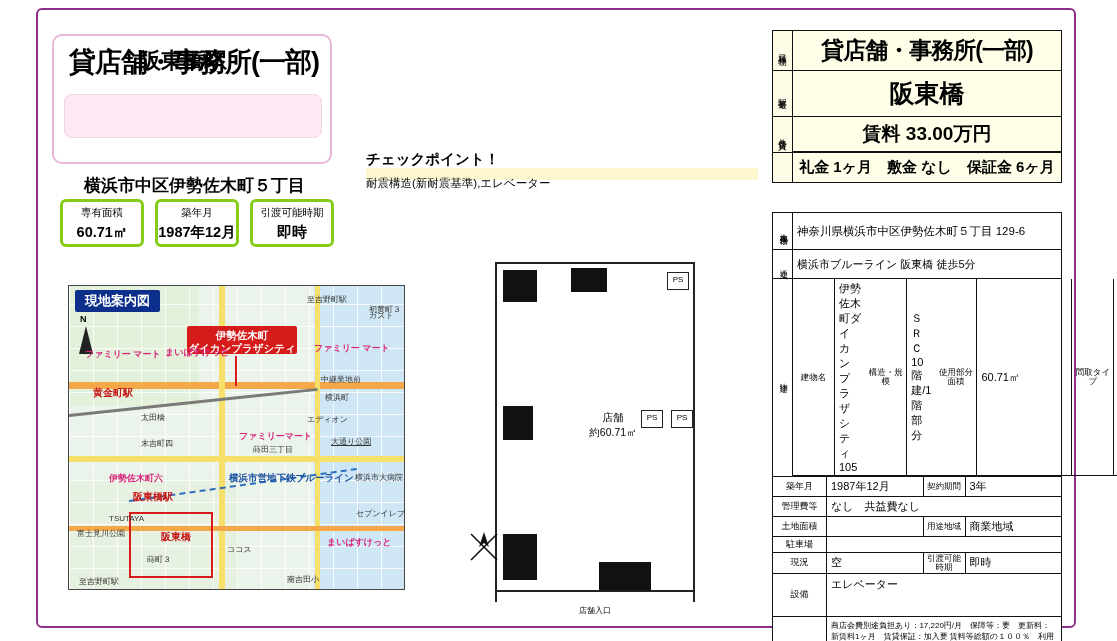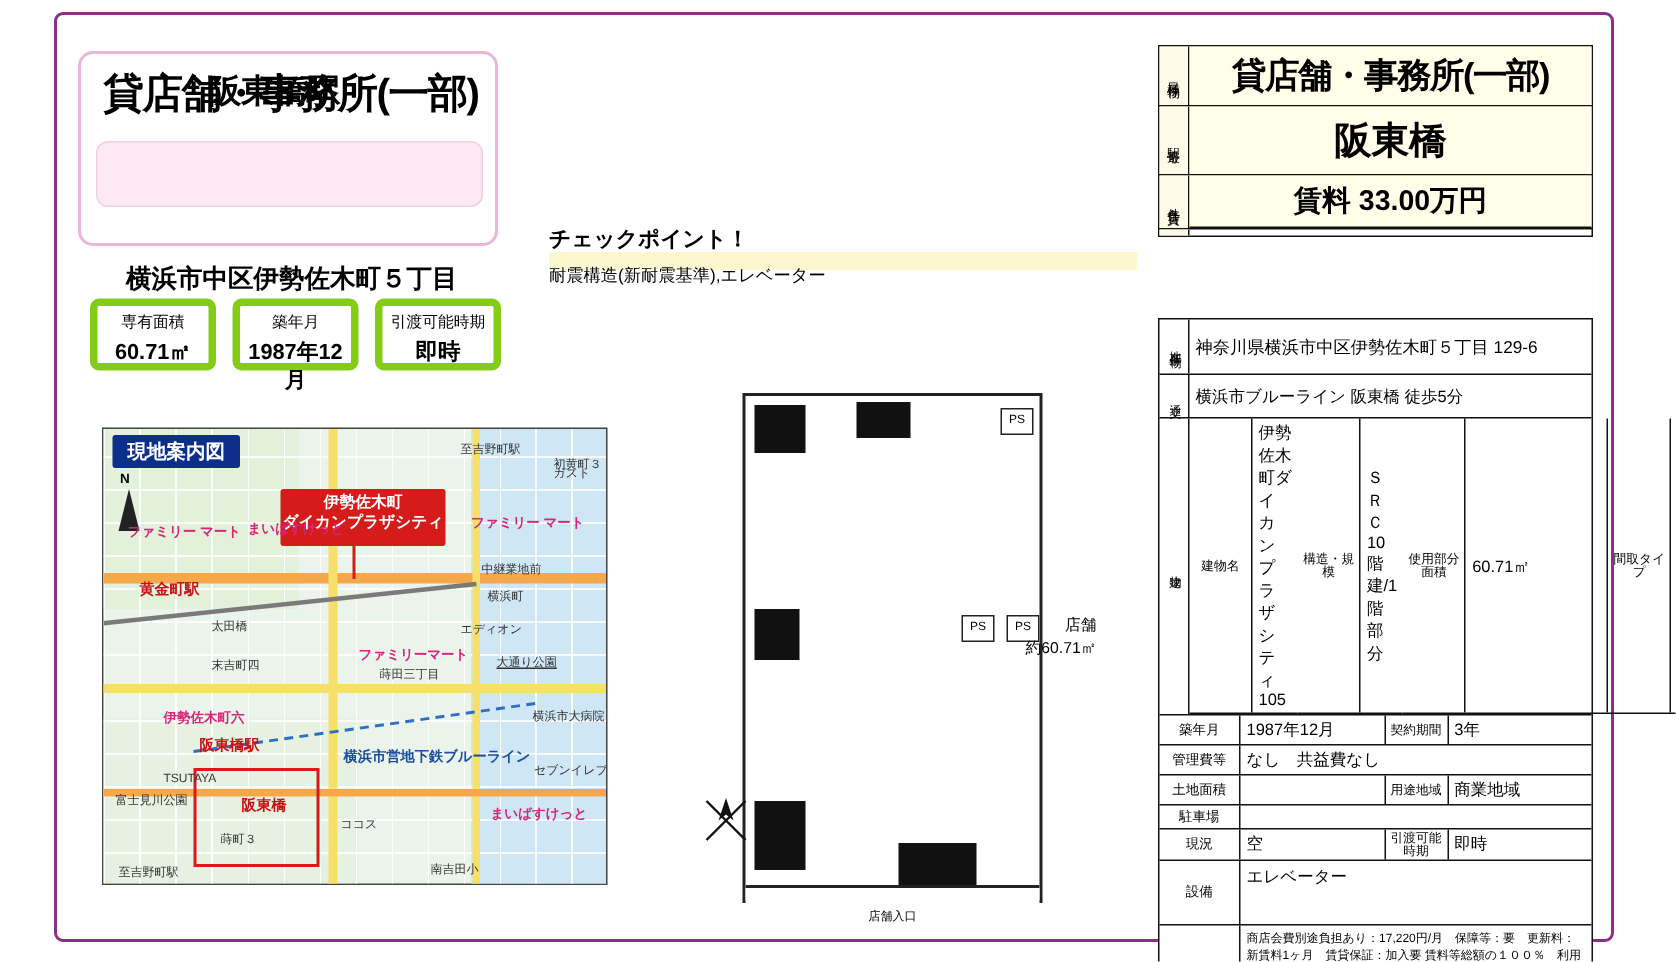--- a/index.html
+++ b/index.html
@@ -32,21 +32,21 @@
     font-size:22px;font-weight:bold;
   }
   .address-line{
     position:absolute;left:52px;top:174px;width:285px;text-align:center;
     font-size:17px;font-weight:bold;
   }
 
   
   .spec{
     position:absolute;top:199px;width:84px;height:48px;
-    border:5px solid #84cc16;border-radius:6px;background:#fff;box-sizing:border-box;
+    border:3px solid #84cc16;border-radius:6px;background:#fff;box-sizing:border-box;
     text-align:center;
   }
   .spec .lbl{font-size:10.5px;margin-top:4px;display:block;}
   .spec .val{font-size:14.5px;font-weight:bold;display:block;margin-top:3px;}
   .spec1{left:60px;}
   .spec2{left:155px;}
   .spec3{left:250px;}
   .spec3 .val{font-size:15px;}
 
   
@@ -76,21 +76,21 @@
   .map-title{
     position:absolute;left:6px;top:4px;background:#0b2f8a;color:#fff;
     font-size:13px;font-weight:bold;padding:2px 10px;border-radius:2px;
   }
   .map-road-y{position:absolute;background:#f6e06a;}
   .map-road-o{position:absolute;background:#f4a84a;}
   .map-rail{position:absolute;background:#7a7a7a;height:3px;}
   .map-rail-dash{position:absolute;height:0;border-top:2px dashed #2f6fc0;}
   .map-redline{position:absolute;border:2px solid #d61b1b;}
   .map-callout{
-    position:absolute;left:118px;top:40px;width:110px;height:38px;background:#d61b1b;color:#fff;
+    position:absolute;left:118px;top:40px;width:110px;height:28px;background:#d61b1b;color:#fff;
     font-size:10.5px;font-weight:bold;text-align:center;line-height:1.25;padding-top:3px;
     box-sizing:border-box;border-radius:2px;
   }
   .map-arrow{position:absolute;left:166px;top:70px;width:2px;height:30px;background:#d61b1b;}
   .mk{position:absolute;font-size:8px;color:#333;white-space:nowrap;}
   .mk-pink{color:#d6267a;font-weight:bold;font-size:9px;}
   .mk-blue{color:#1b4fa0;font-weight:bold;font-size:9.5px;}
   .mk-red{color:#c51515;font-weight:bold;font-size:10px;}
   .compass{position:absolute;left:10px;top:40px;width:16px;height:34px;}
   .compass .n{position:absolute;top:-12px;left:1px;font-size:9px;font-weight:bold;}
@@ -103,21 +103,21 @@
   .floor{
     position:absolute;left:495px;top:262px;width:200px;height:340px;
   }
   .floor-outline{
     position:absolute;left:0;top:0;width:200px;height:340px;
     border:2px solid #222;box-sizing:border-box;background:#fff;
   }
   .blk{position:absolute;background:#111;}
   .ps{position:absolute;border:1px solid #222;background:#fff;font-size:8px;text-align:center;line-height:14px;}
   .floor-label{
-    position:absolute;left:0;top:148px;width:236px;text-align:right;font-size:10.5px;line-height:1.4;
+    position:absolute;left:0;top:148px;width:236px;text-align:center;font-size:10.5px;line-height:1.4;
   }
   .floor-entry{
     position:absolute;left:0;bottom:-14px;width:200px;text-align:center;font-size:8px;
   }
   .floor-bottom-bar{position:absolute;left:2px;bottom:0;width:196px;height:10px;background:#fff;border-top:2px solid #222;}
   .northmark{position:absolute;left:-28px;top:268px;width:34px;height:34px;}
 
   
   .rt{position:absolute;left:772px;top:30px;width:290px;}
   .rt-row{display:flex;border:1px solid #111;border-bottom:none;box-sizing:border-box;}
@@ -238,21 +238,21 @@
     <div class="mk mk-red" style="left:24px;top:100px;">黄金町駅</div>
     <div class="mk" style="left:252px;top:88px;">中継業地前</div>
     <div class="mk" style="left:256px;top:106px;">横浜町</div>
     <div class="mk" style="left:72px;top:126px;">太田橋</div>
     <div class="mk" style="left:238px;top:128px;">エディオン</div>
     <div class="mk" style="left:72px;top:152px;">末吉町四</div>
     <div class="mk mk-pink" style="left:170px;top:144px;">ファミリーマート</div>
     <div class="mk" style="left:184px;top:158px;">蒔田三丁目</div>
     <div class="mk" style="left:262px;top:150px;text-decoration:underline;">大通り公園</div>
     <div class="mk mk-pink" style="left:40px;top:186px;">伊勢佐木町六</div>
-    <div class="mk mk-blue" style="left:160px;top:212px;">横浜市営地下鉄ブルーライン</div>
+    <div class="mk mk-blue" style="left:160px;top:186px;">横浜市営地下鉄ブルーライン</div>
     <div class="mk mk-red" style="left:64px;top:204px;">阪東橋駅</div>
     <div class="mk" style="left:40px;top:228px;">TSUTAYA</div>
     <div class="mk" style="left:262px;top:222px;margin-left:25px;">セブンイレブン</div>
     <div class="mk" style="left:286px;top:186px;">横浜市大病院</div>
     <div class="mk" style="left:158px;top:258px;">ココス</div>
     <div class="mk" style="left:218px;top:288px;">南吉田小</div>
     <div class="mk" style="left:10px;top:290px;">至吉野町駅</div>
     <div class="mk" style="left:78px;top:268px;">蒔町３</div>
     <div class="mk mk-red" style="left:92px;top:244px;">阪東橋</div>
     <div class="mk mk-pink" style="left:258px;top:250px;">まいばすけっと</div>
@@ -298,20 +298,21 @@
     <div class="rt-row" style="border-bottom:none;">
       <div class="rt-side" style="border-bottom:none;">
           <span>賃貸条件</span>
         </div>
       <div class="rt-main rt-h3" style="border-bottom:1px solid #111;">賃料 33.00万円</div>
     </div>
     <div class="rt-row">
       <div class="rt-side">
           <span></span>
         </div>
+      <div class="rt-main rt-h4">礼金 1ヶ月　敷金 なし　保証金 6ヶ月</div>
     </div>
   </div>
 
   <div class="rt2">
 
     <div class="r">
       <div class="c-side" style="min-height:36px;">
           <span>物件所在地</span>
         </div>
       <div class="c-val h-addr">神奈川県横浜市中区伊勢佐木町５丁目 129-6</div>

